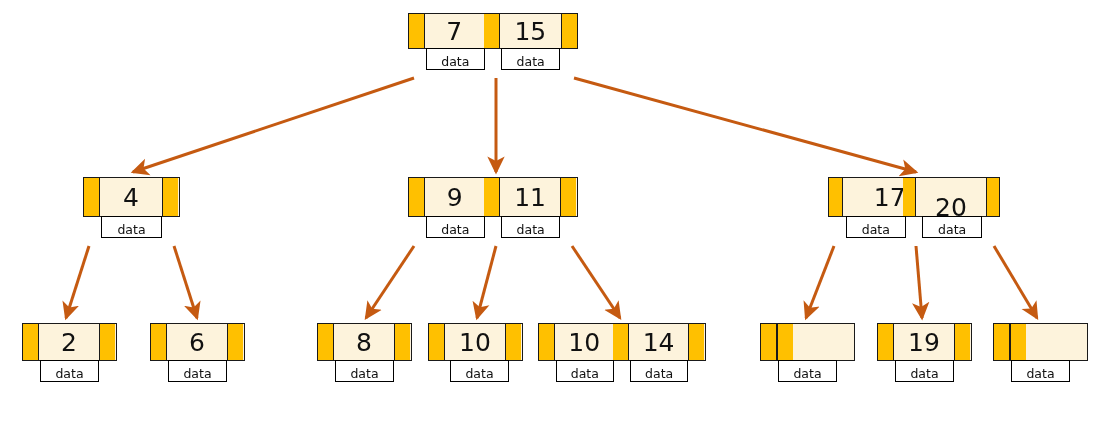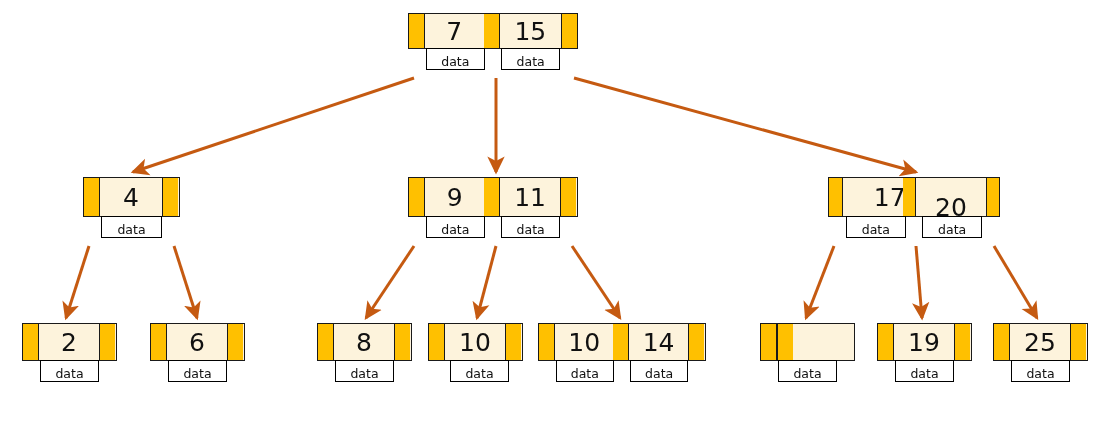--- a/index.html
+++ b/index.html
@@ -210,22 +210,19 @@
         <div class="cell" style="width: 59.8px;">
           <span>19</span>
         </div>
         <div class="ptr last"></div>
       </div>
       <div class="databox" style="left: 894.6px; top: 360px; width: 59.8px;">
         <span>data</span>
       </div>
       <div class="node" style="left: 993px; top: 323px; width: 95px; height: 38px;">
         <div class="ptr"></div>
-        <div class="cell" style="width: 59.8px;">
-          <span>25</span>
-        </div>
         <div class="ptr last"></div>
       </div>
       <div class="databox" style="left: 1010.6px; top: 360px; width: 59.8px;">
         <span>data</span>
       </div>
     </div>
 </div>
 
 </body></html>

